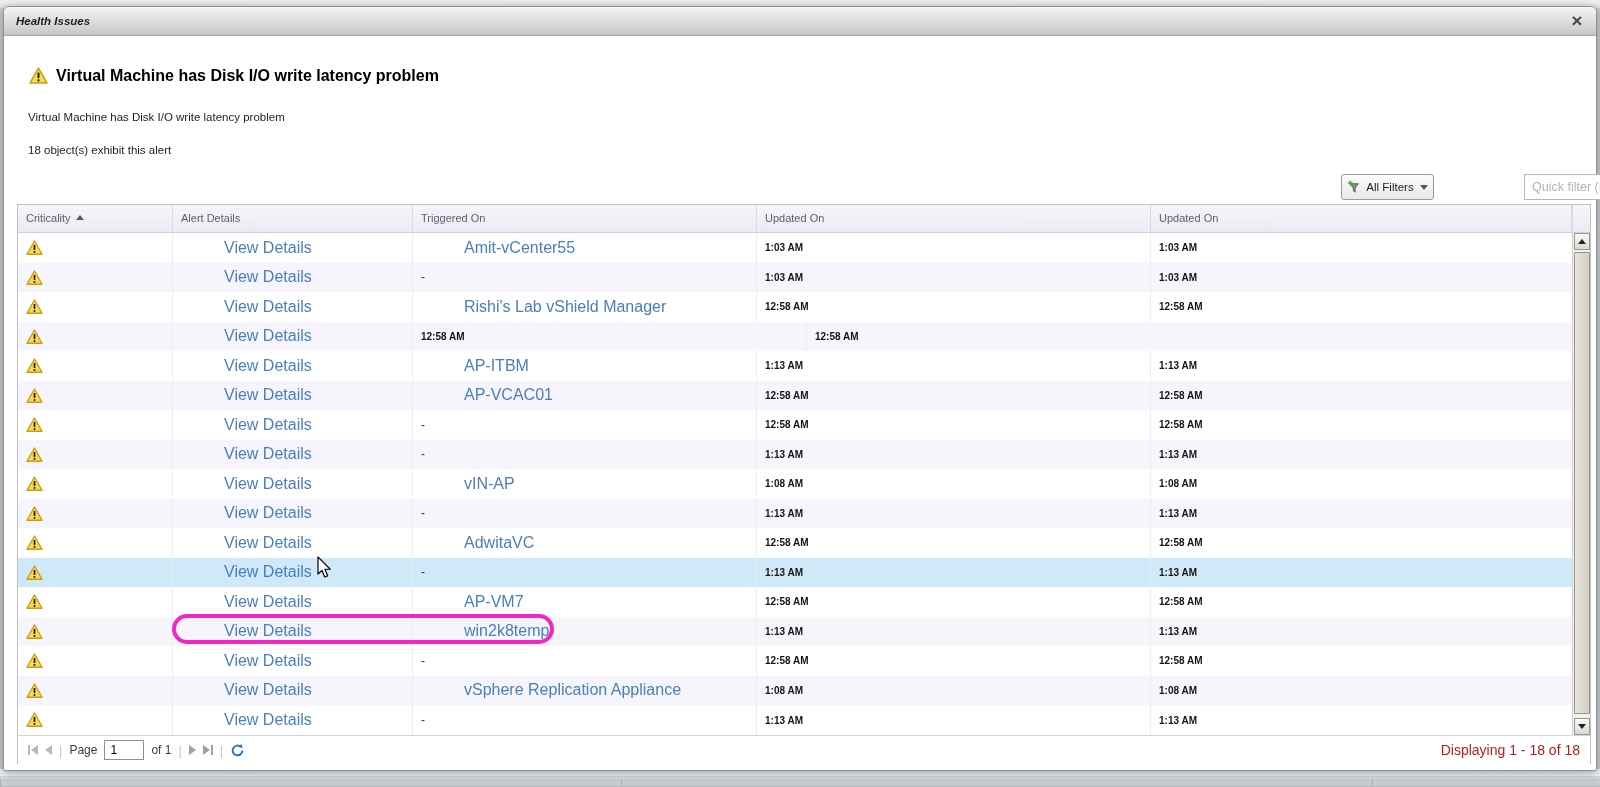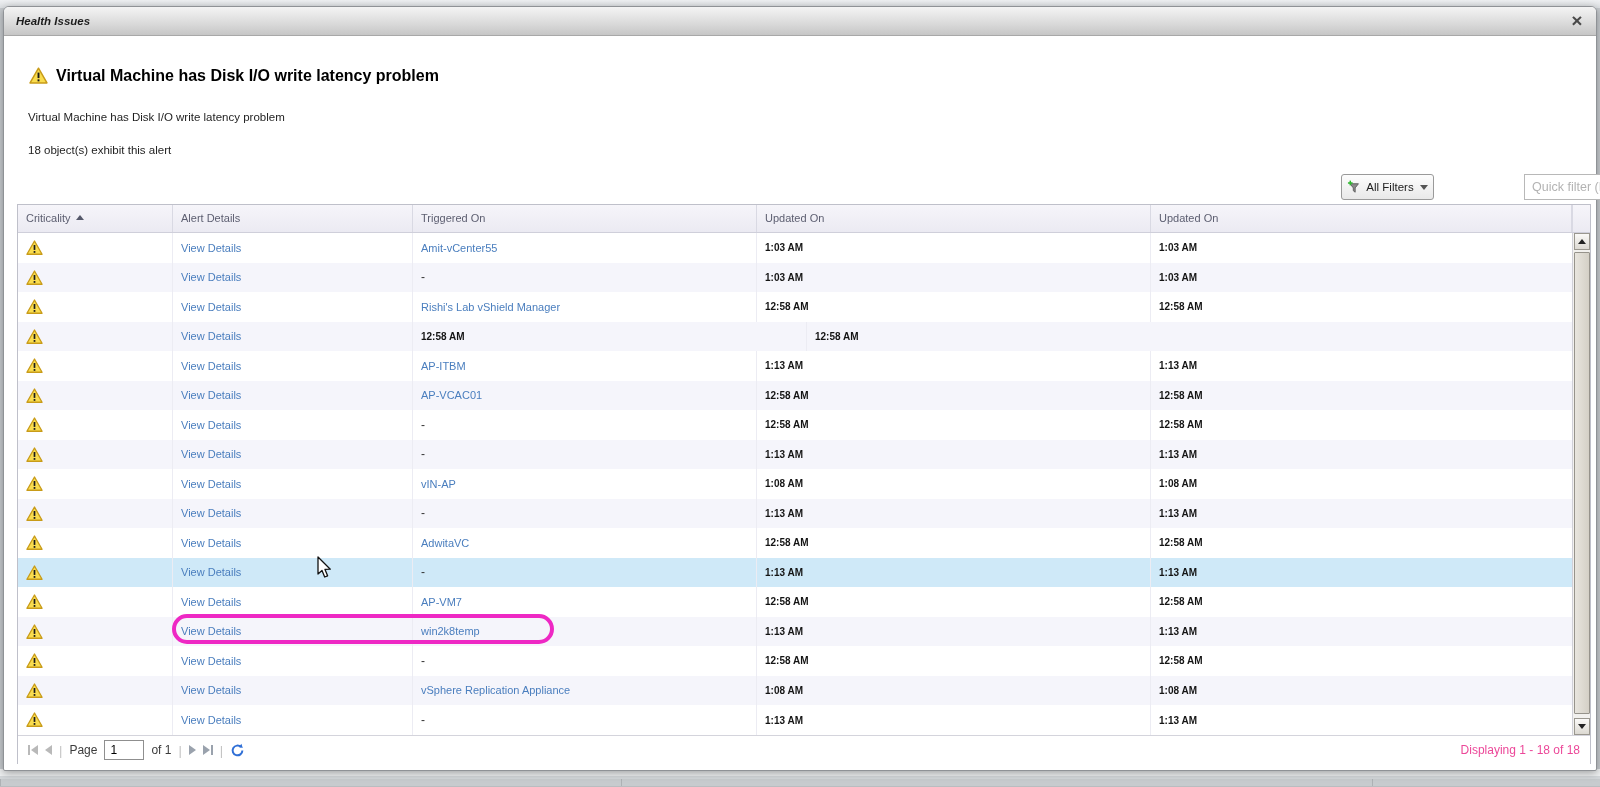--- a/index.html
+++ b/index.html
@@ -65,21 +65,21 @@
   .c-alert{width:240px;}
   .c-trig{width:344px;}
   .c-created{width:394px;}
   .c-updated{flex:1;border-right:none;}
   .h-crit{width:155px;text-align:right;}
   .h-alert{width:240px;}
   .h-trig{width:344px;}
   .h-created{width:394px;}
   .h-updated{flex:1;}
   .h-sb{width:18px;border-left:1px solid #d9d9e3;border-right:none !important;}
-  a.lnk{color:#4a7ebe;text-decoration:none;cursor:pointer;font-size:11px;}
+  a.lnk{color:#4a7ebe;text-decoration:none;cursor:pointer;font-size:16px;margin-left:43px;}
   .tval{font-weight:bold;color:#141414;font-size:10px;}
   .dash{color:#333;font-size:12px;}
 
   
   .sbar{position:absolute;right:0;top:0;width:18px;height:502px;background:#f2f1ee;border-left:1px solid #d0d0d8;box-sizing:border-box;}
   .sbtn{position:absolute;left:1px;width:16px;height:17px;background:linear-gradient(#fbfaf8,#dcd9d2);border:1px solid #9a978f;box-sizing:border-box;display:flex;align-items:center;justify-content:center;cursor:pointer;}
   .sbtn.up{top:0;}
   .sbtn.down{bottom:0;}
   .sthumb{position:absolute;left:1px;top:19px;width:16px;height:462px;background:linear-gradient(90deg,#e8e5de,#d4d0c6);border:1px solid #96938b;border-radius:1px;box-sizing:border-box;cursor:grab;}
   .tri-u{width:0;height:0;border-left:4px solid transparent;border-right:4px solid transparent;border-bottom:5px solid #222;}
@@ -87,21 +87,21 @@
 
   
   .pager{display:flex;align-items:center;height:29px;border-top:1px solid #d4d4dc;background:#fff;padding:0 10px;gap:7px;font-size:12px;color:#3c3c3c;box-sizing:border-box;}
   .pg-ic{display:flex;align-items:center;gap:1px;cursor:pointer;}
   .bar{width:2px;height:10px;background:#b9b9b9;}
   .tr-l{width:0;height:0;border-top:5px solid transparent;border-bottom:5px solid transparent;border-right:7px solid #b9b9b9;}
   .tr-r{width:0;height:0;border-top:5px solid transparent;border-bottom:5px solid transparent;border-left:7px solid #9aa2ad;}
   .bar2{width:2px;height:10px;background:#9aa2ad;}
   .sep{color:#c3c3c3;font-size:13px;}
   .page-input{width:40px;height:20px;border:1px solid #8f8f8f;box-sizing:border-box;padding:0 5px;font-size:12px;font-family:"Liberation Sans",sans-serif;}
-  .displaying{margin-left:auto;color:#ec4899;font-size:12px;}
+  .displaying{margin-left:auto;color:#b91c1c;font-size:14px;}
 
   
   .annot{position:absolute;left:168px;top:607px;width:382px;height:30px;border:4px solid #ee28c4;border-radius:15px;box-sizing:border-box;pointer-events:none;}
   .cursor{position:absolute;left:316px;top:556px;pointer-events:none;}
 </style>
 </head>
 <body>
 
 <div class="bg-top"></div>
 <div class="bg-bottom">

